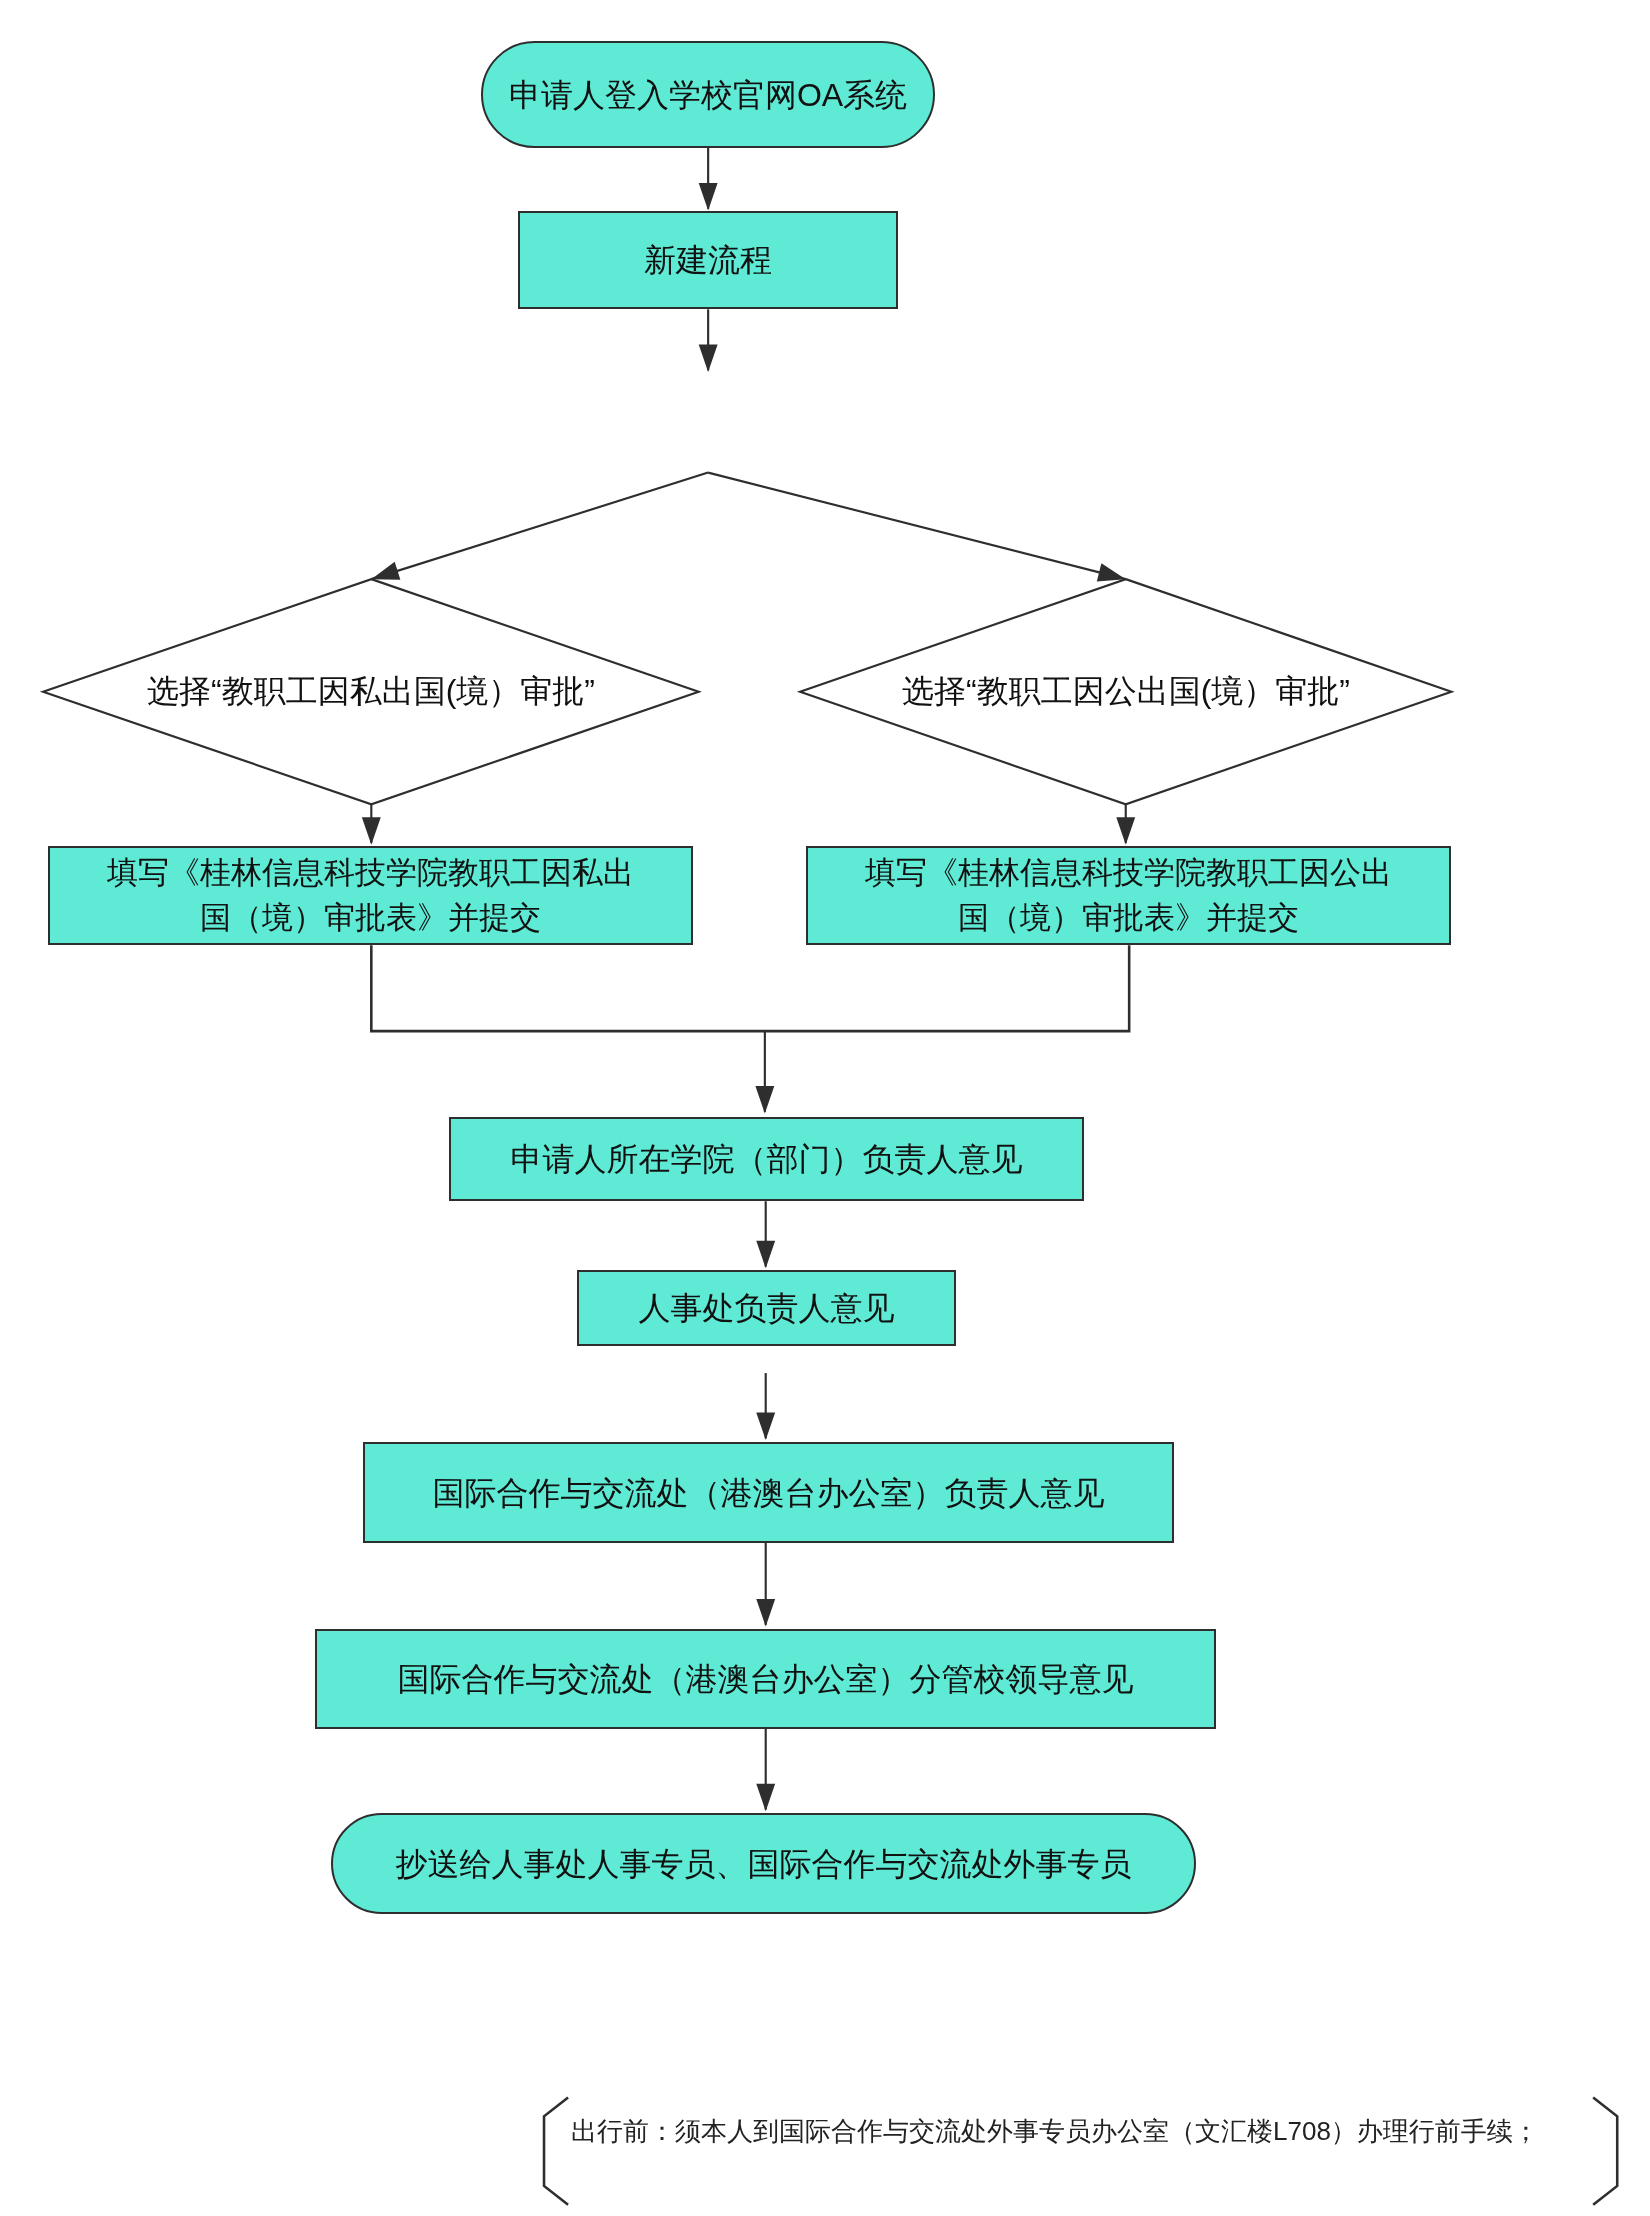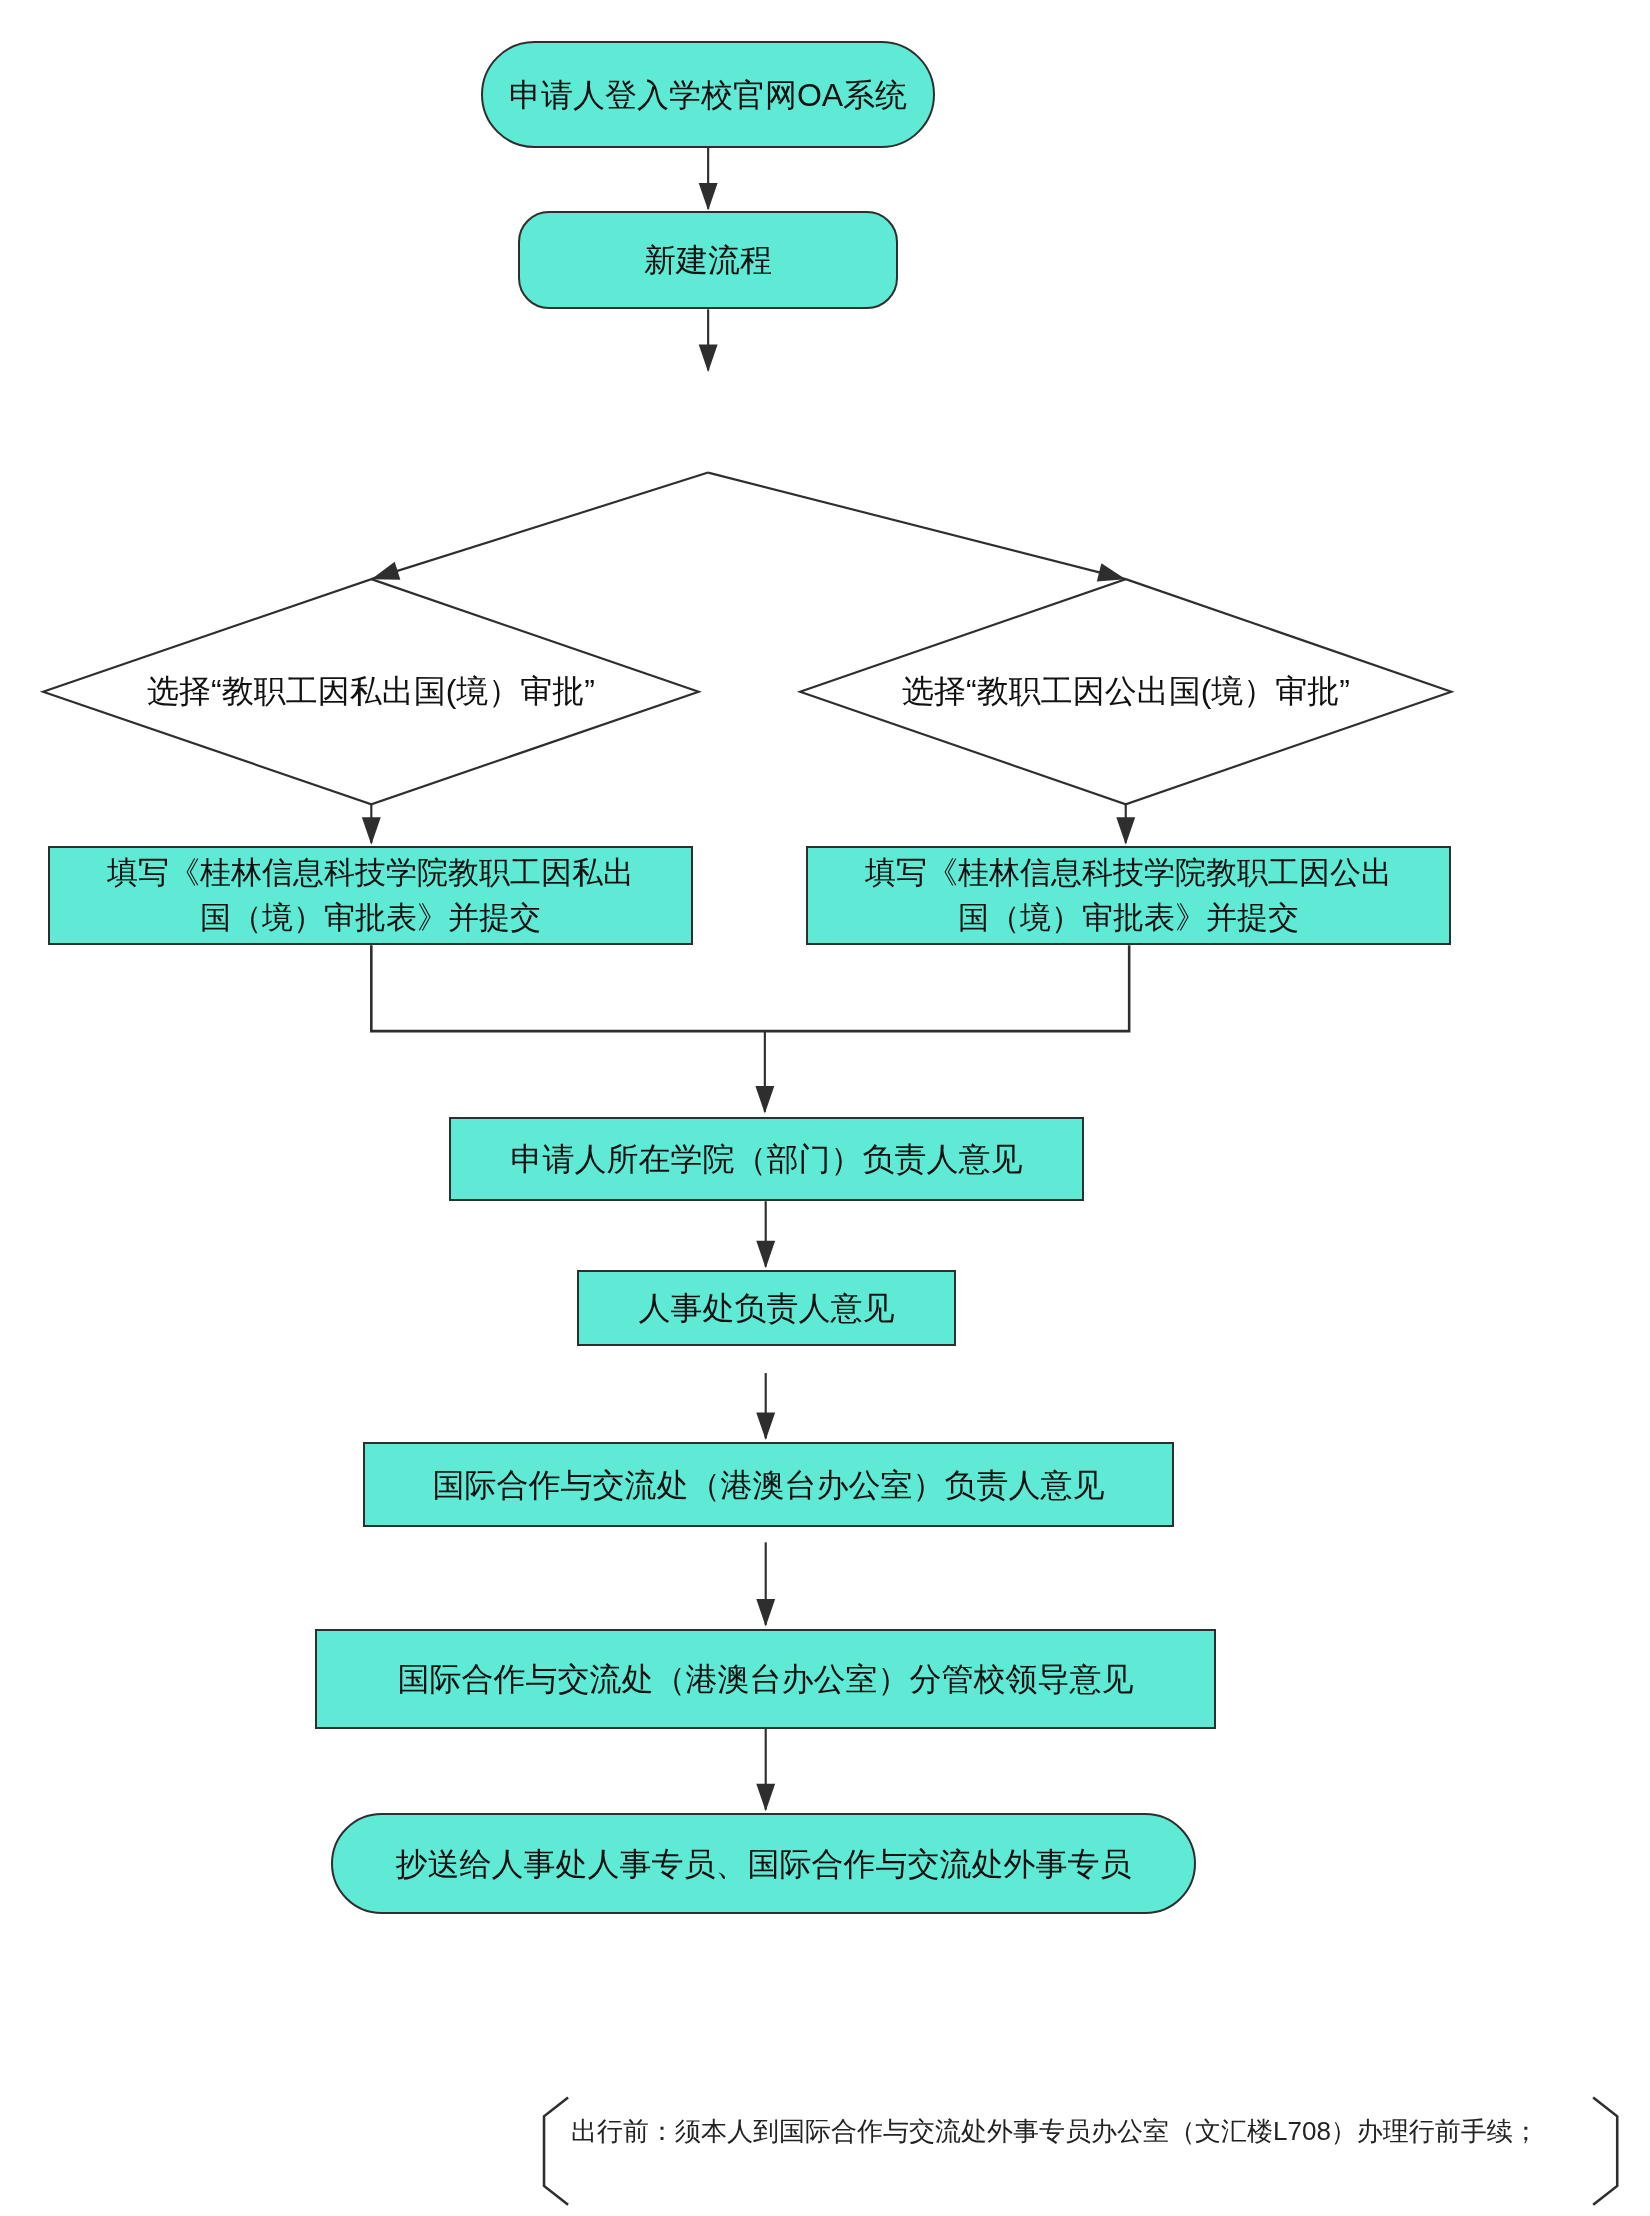--- a/index.html
+++ b/index.html
@@ -91,38 +91,38 @@
 
     <line x1="891" y1="2011" x2="891" y2="2106" stroke="#2e2e2e" stroke-width="2.5"></line>
     <polygon points="891,2108 880,2076 902,2076" fill="#2e2e2e"></polygon>
 
     <polyline points="661,2441 633,2463 633,2544 661,2566" fill="none" stroke="#2e2e2e" stroke-width="3"></polyline>
     <polyline points="1854,2441 1882,2463 1882,2544 1854,2566" fill="none" stroke="#2e2e2e" stroke-width="3"></polyline>
   </svg>
 
   <div class="node stadium" style="left:481px; top:41px; width:454px; height:107px;">申请人登入学校官网OA系统</div>
 
-  <div class="node" style="left:518px; top:211px; width:380px; height:98px;border-radius:31px;">新建流程</div>
+  <div class="node" style="left:518px; top:211px; width:380px; height:98px;">新建流程</div>
 
 
   <div class="label" style="left:70px; top:579px; width:602px; height:225px;">选择“教职工因私出国(境）审批”</div>
 
   <div class="label" style="left:825px; top:579px; width:602px; height:225px;">选择“教职工因公出国(境）审批”</div>
 
   <div class="node thick" style="left:48px; top:846px; width:645px; height:99px; font-size:31px; line-height:1.45;">填写《桂林信息科技学院教职工因私出
 国（境）审批表》并提交</div>
 
   <div class="node thick" style="left:806px; top:846px; width:645px; height:99px; font-size:31px; line-height:1.45;">填写《桂林信息科技学院教职工因公出
 国（境）审批表》并提交</div>
 
   <div class="node" style="left:449px; top:1117px; width:635px; height:84px;">申请人所在学院（部门）负责人意见</div>
 
   <div class="node" style="left:577px; top:1270px; width:379px; height:76px;">人事处负责人意见</div>
 
-  <div class="node" style="left:363px; top:1442px; width:811px; height:85px;">国际合作与交流处（港澳台办公室）负责人意见</div>
+  <div class="node" style="left:363px; top:1442px; width:811px; height:101px;">国际合作与交流处（港澳台办公室）负责人意见</div>
 
   <div class="node" style="left:315px; top:1629px; width:901px; height:100px;">国际合作与交流处（港澳台办公室）分管校领导意见</div>
 
   <div class="node stadium" style="left:331px; top:1813px; width:865px; height:101px; border-radius:51px;">抄送给人事处人事专员、国际合作与交流处外事专员</div>
 
   <div class="note">
     <div>出行前：须本人到国际合作与交流处外事专员办公室（文汇楼L708）办理行前手续；</div>
   </div>
 
 </div>

